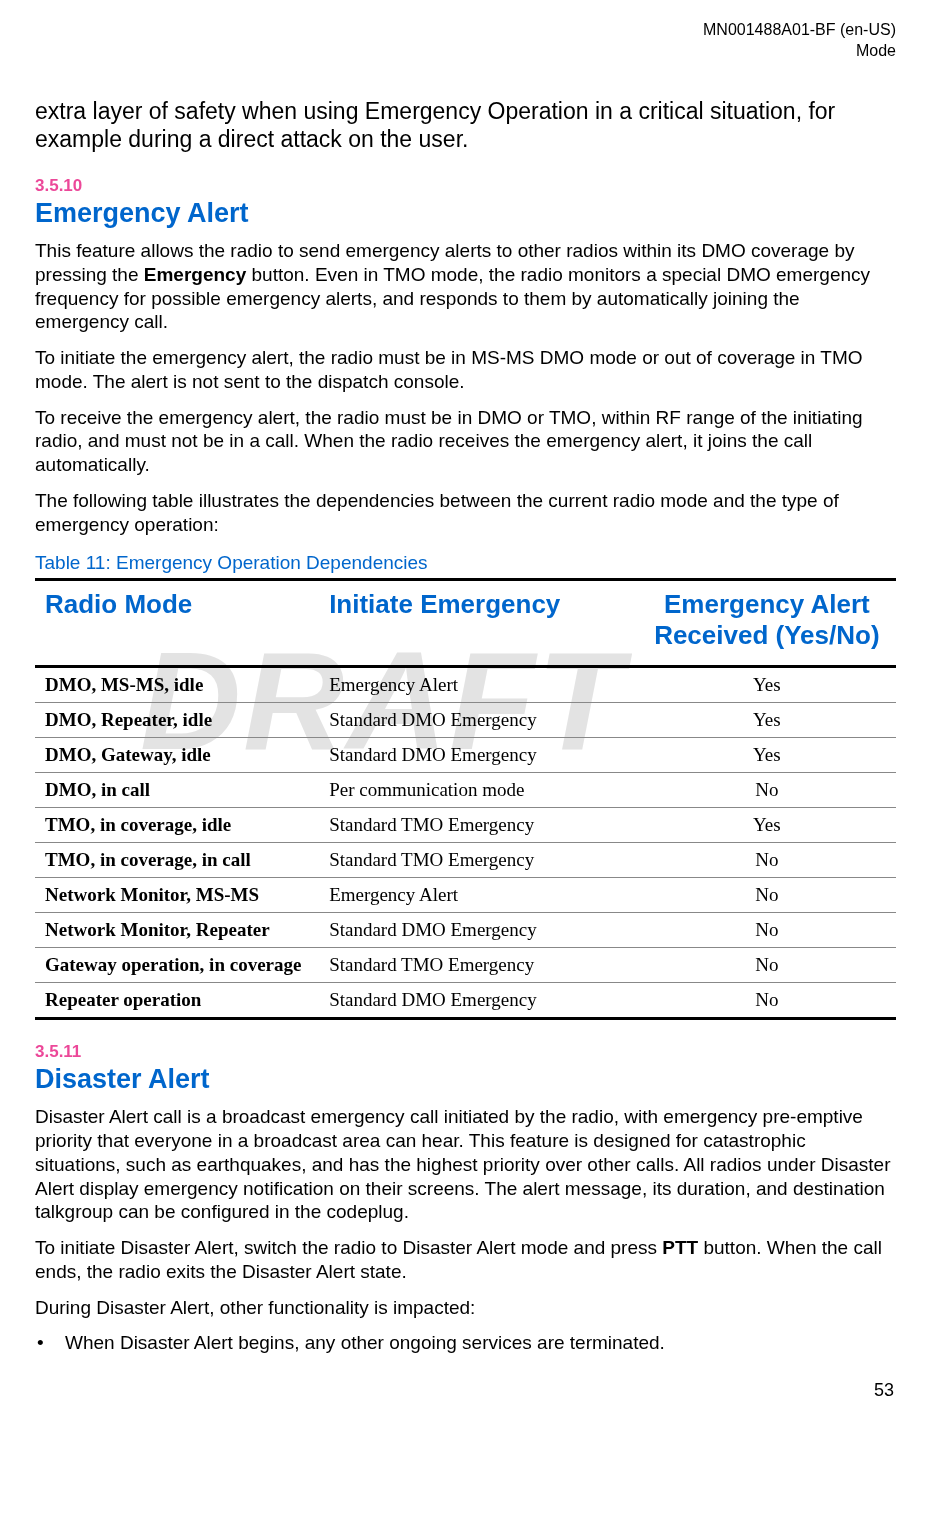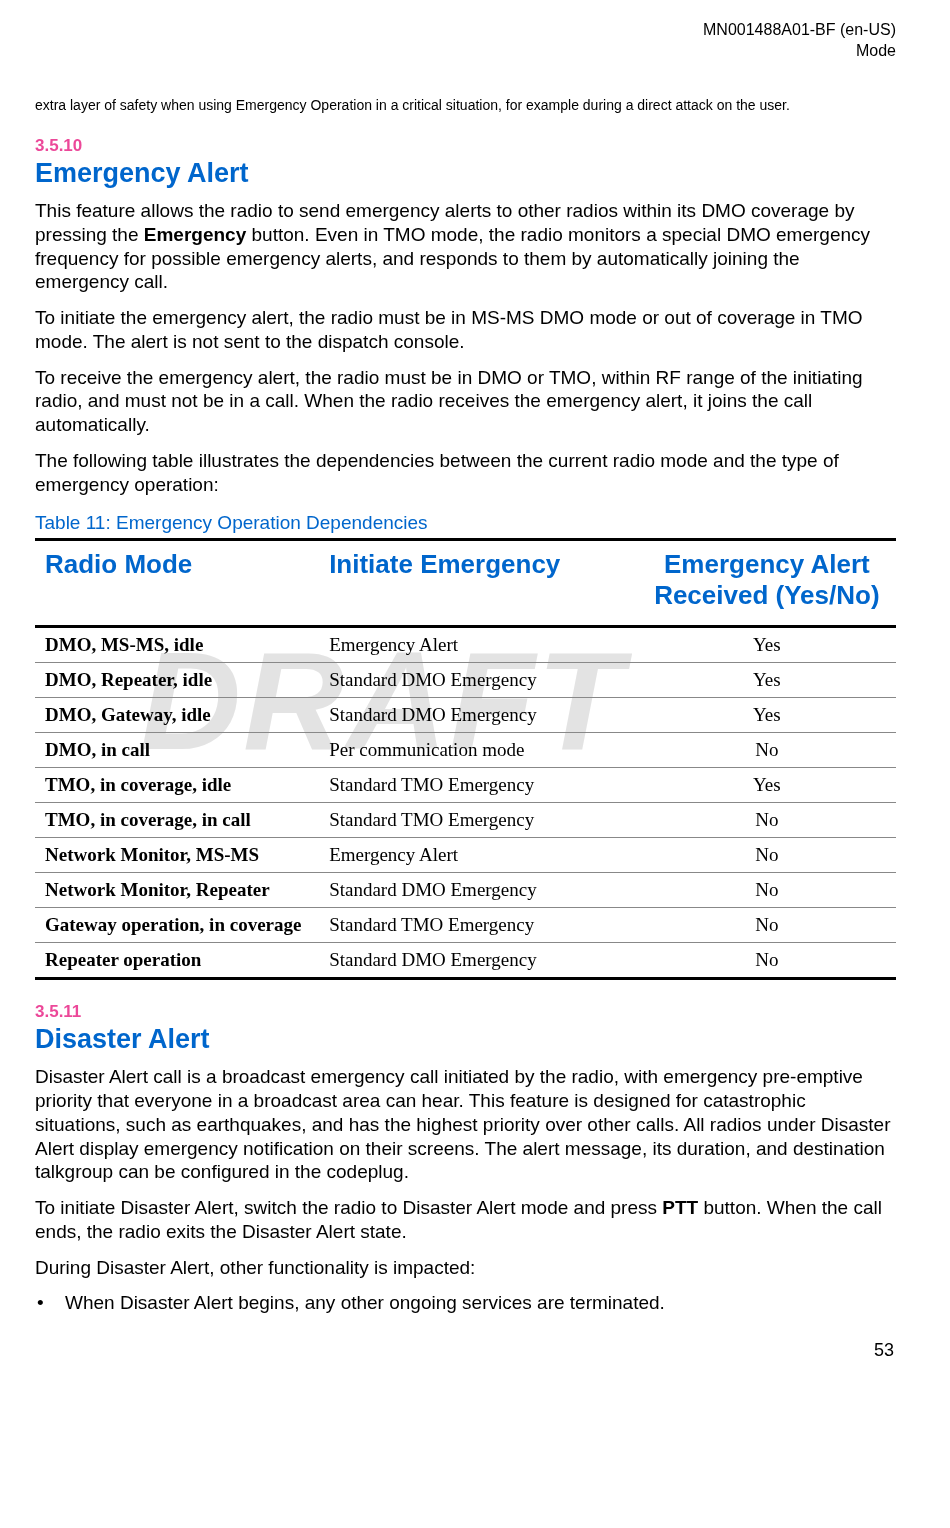--- a/index.html
+++ b/index.html
@@ -15,21 +15,21 @@
       padding: 20px 54px 40px 35px;
       box-sizing: border-box;
     }
     .header {
       text-align: right;
       font-size: 16px;
       line-height: 1.3;
       margin-bottom: 35px;
     }
     .intro-text {
-      font-size: 14px;
+      font-size: 23px;
       line-height: 1.25;
       margin-bottom: 22px;
     }
     .section-num {
       color: #ec4899;
       font-size: 17px;
       font-weight: bold;
     }
     .section-title {
       color: #0066cc;

